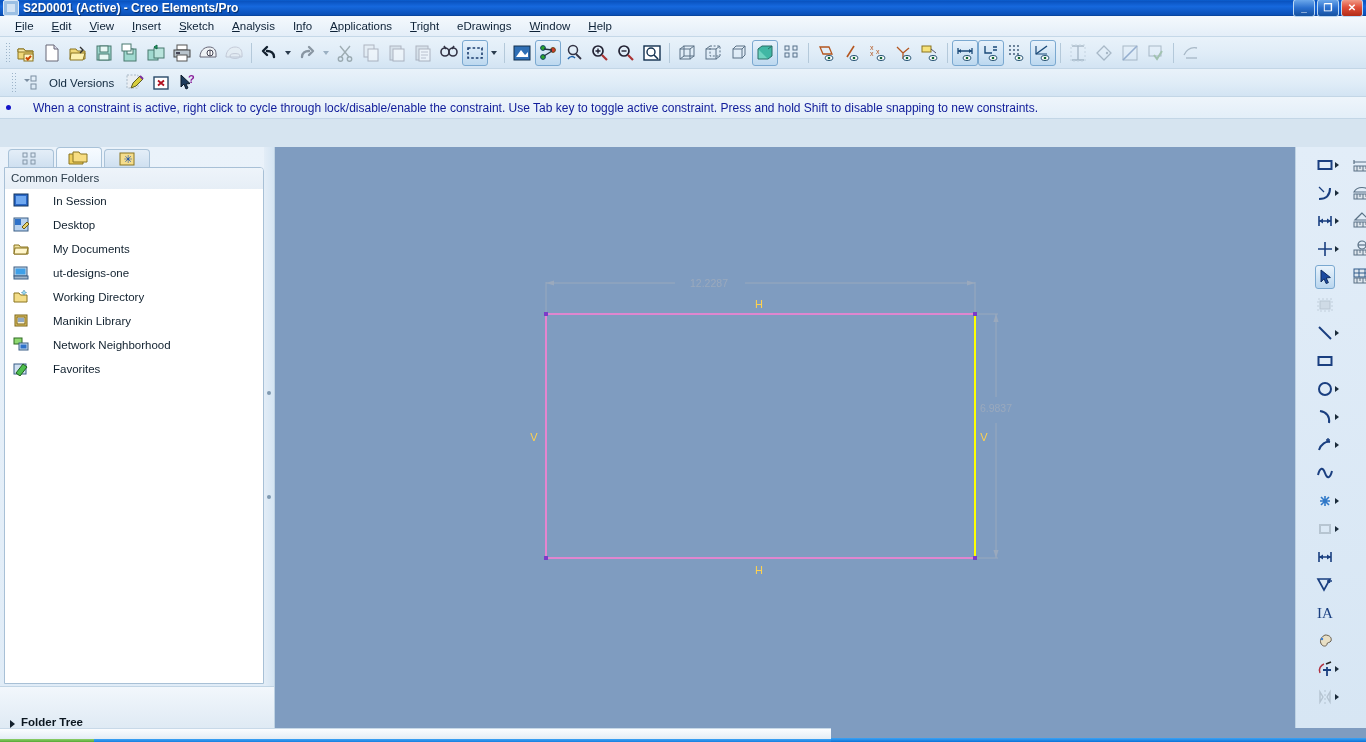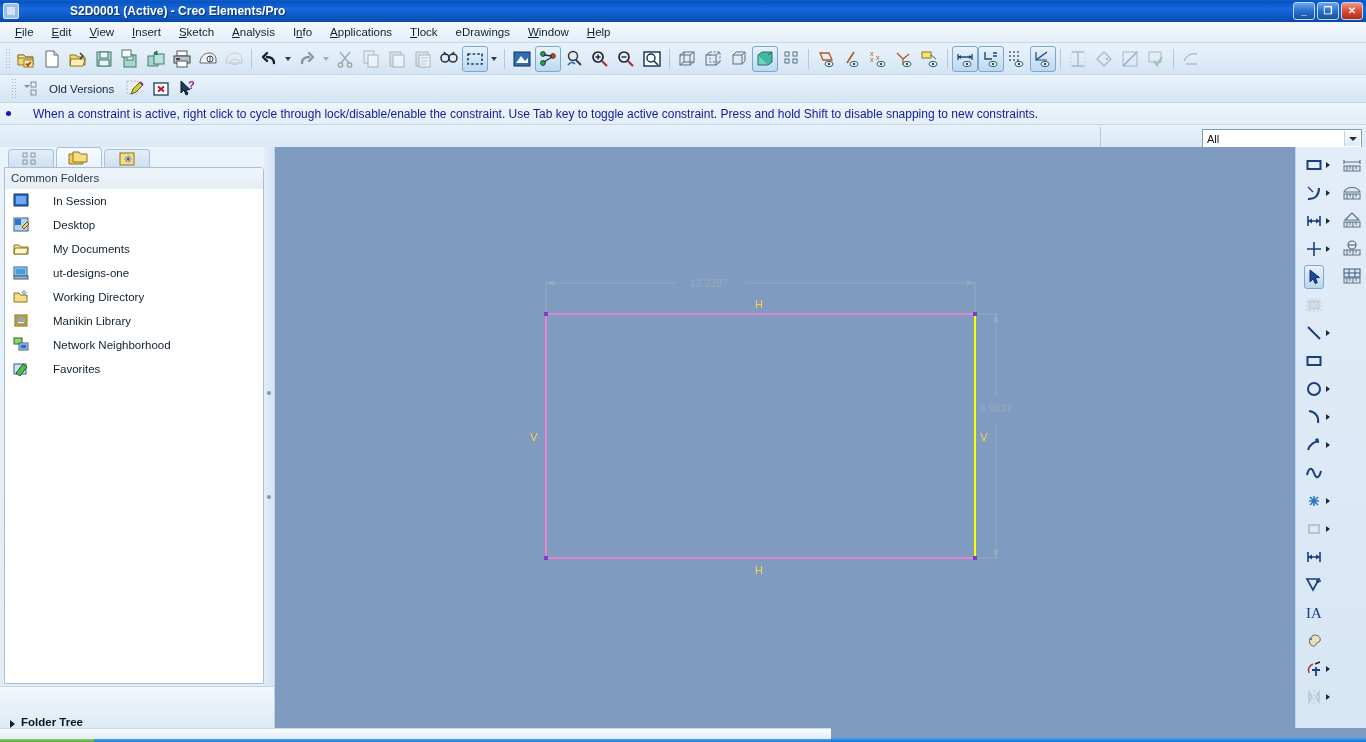--- a/index.html
+++ b/index.html
@@ -8,26 +8,25 @@
     width: 1366px; height: 742px;
     overflow: hidden;
     font-family: "Liberation Sans", sans-serif;
     font-size: 11px;
     background: #d6e4f0;
   }
   #app { position: relative; width: 1366px; height: 742px; }
 
   
   .titlebar {
-    height: 22px;
+    height: 16px;
     background: linear-gradient(180deg,#0c5fd0 0%,#0a53c0 8%,#1668dd 40%,#0a50b8 92%,#08408f 100%);
     display: flex; align-items: center;
     padding-left: 3px;
     color: #fff;
-    gap: 47px;
   }
   .titlebar .app-ico {
     width: 16px; height: 16px; margin-right: 4px;
     background: #9bbfe4;
     border: 1px solid #dce9f7;
     border-radius: 2px;
     position: relative;
     flex: 0 0 auto;
   }
   .titlebar .app-ico::after{
@@ -243,21 +242,21 @@
   }
   .rtcol { width: 36px; padding-top: 4px; }
   .rtcol2 { width: 34px; padding-top: 4px; }
   .rtrow {
     height: 28px; display: flex; align-items: center;
   }
   .rtbtn {
     width: 24px; height: 24px;
     display: flex; align-items: center; justify-content: center;
     border: 1px solid transparent; border-radius: 2px;
-    margin-left: 8px;
+    margin-left: 19px;
   }
   .rtbtn.sel {
     border: 1px solid #7aa8d0;
     background: linear-gradient(180deg,#e9f3fc,#b9d6ef);
     border-radius: 3px;
   }
   .rtbtn.dis { opacity: .38; }
   .rtcaret {
     width: 9px; display:flex; align-items:center; justify-content:center;
   }
@@ -309,21 +308,21 @@
 
   <div class="menubar">
     <div class="menuitem"><u>F</u><span>ile</span></div>
     <div class="menuitem"><u>E</u><span>dit</span></div>
     <div class="menuitem"><u>V</u><span>iew</span></div>
     <div class="menuitem"><u>I</u><span>nsert</span></div>
     <div class="menuitem"><u>S</u><span>ketch</span></div>
     <div class="menuitem"><u>A</u><span>nalysis</span></div>
     <div class="menuitem"><span>I</span><u>n</u><span>fo</span></div>
     <div class="menuitem"><u>A</u><span>pplications</span></div>
-    <div class="menuitem"><u>T</u><span>lock</span></div>
+    <div class="menuitem"><u>T</u><span>right</span></div>
     <div class="menuitem"><span>eDrawin</span><u>g</u><span>s</span></div>
     <div class="menuitem"><u>W</u><span>indow</span></div>
     <div class="menuitem"><u>H</u><span>elp</span></div>
   </div>
 
   <div class="toolbar tb1">
     <div class="grip"></div>
 
     <div class="tbtn">
       <svg width="20" height="20" viewBox="0 0 20 20">
@@ -684,29 +683,20 @@
         <text x="11" y="10" font-size="11" font-weight="bold" fill="#8a1f9a" font-family="Liberation Sans">?</text>
       </svg>
     </div>
   </div>
 
   <div class="msgbar">
     <div class="bullet"></div>
     <div class="mtext">When a constraint is active, right click to cycle through lock/disable/enable the constraint. Use Tab key to toggle active constraint. Press and hold Shift to disable snapping to new constraints.</div>
   </div>
 
-  <div class="filterrow">
-    <div class="filtersep"></div>
-    <div class="combo">
-      <span>All</span>
-      <span class="arrow">
-          <i></i>
-        </span>
-    </div>
-  </div>
 
   <div class="main">
 
     <div class="nav">
       <div class="navtabs">
         <div class="navtab">
           <svg width="20" height="14" viewBox="0 0 20 14">
             <rect x="2" y="1" width="4" height="4" fill="none" stroke="#8396a8"></rect>
             <rect x="10" y="1" width="4" height="4" fill="none" stroke="#8396a8"></rect>
             <rect x="2" y="8" width="4" height="4" fill="none" stroke="#8396a8"></rect>

